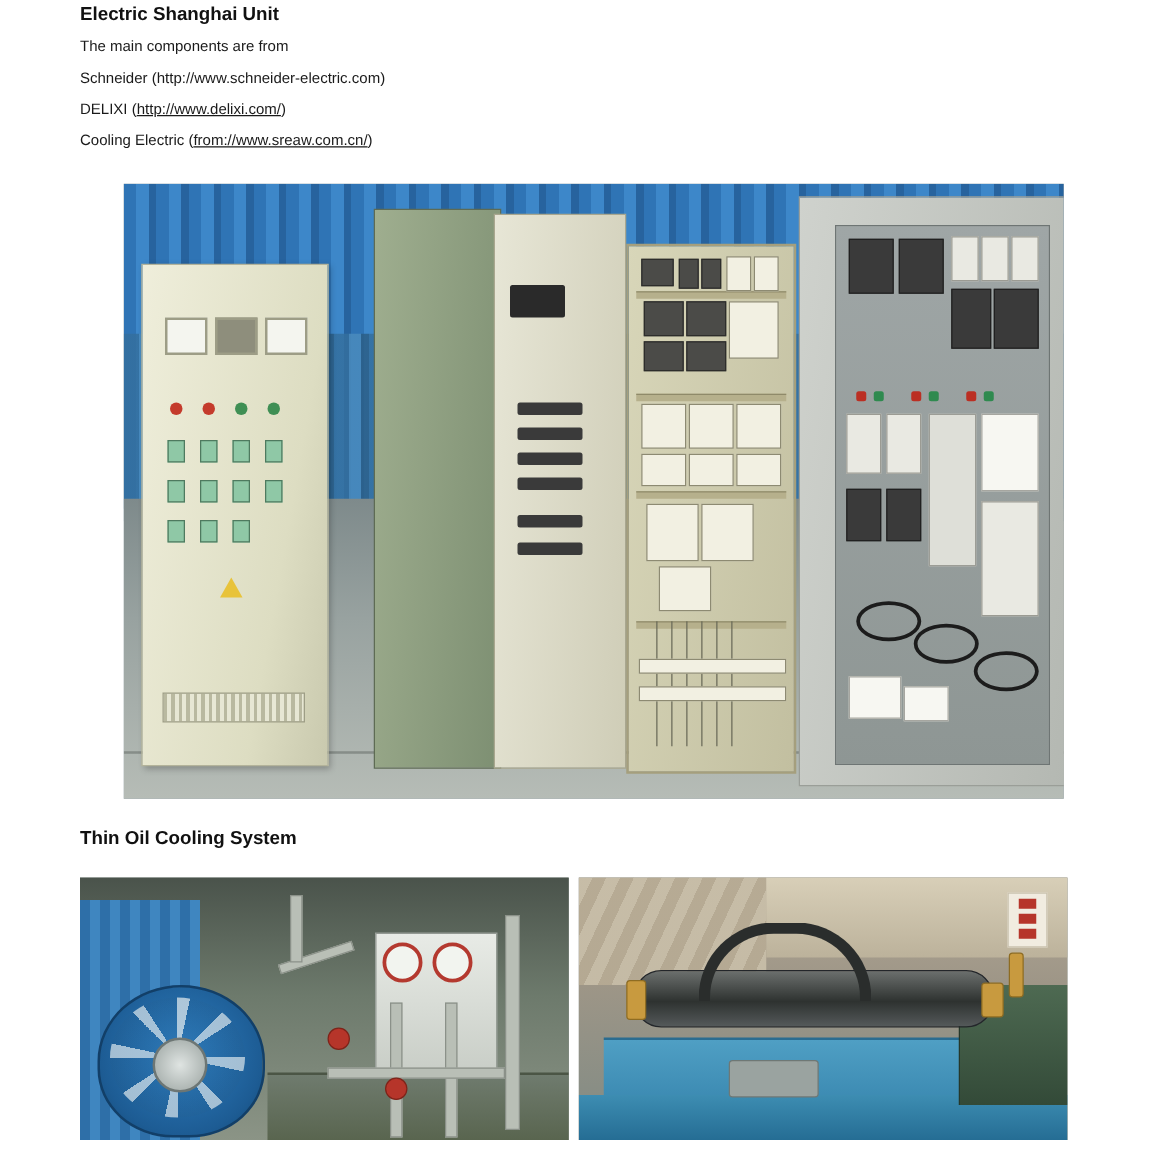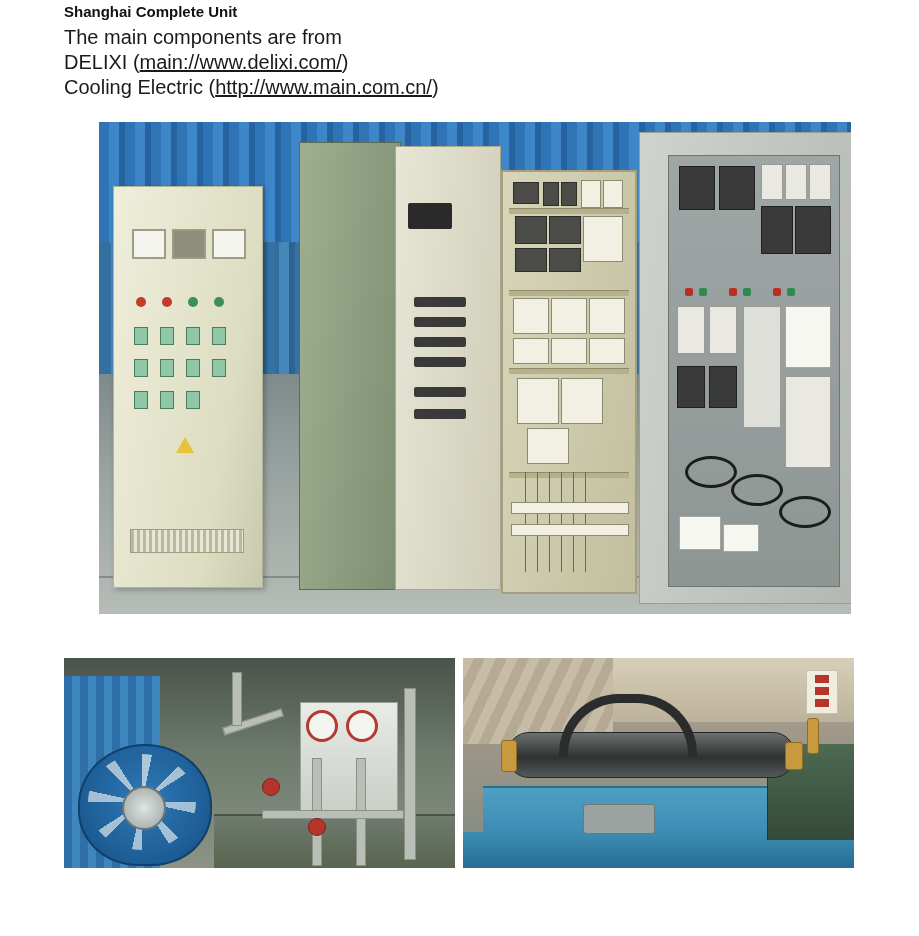--- a/index.html
+++ b/index.html
@@ -20,21 +20,21 @@
     box-sizing: border-box;
   }
   .section-title {
     font-size: 15px;
     font-weight: bold;
     color: #111111;
     margin: 0 0 4px 64px;
     line-height: 19px;
   }
   .body-line {
-    font-size: 20px;
+    font-size: 12px;
     color: #1a1a1a;
     margin: 0 0 0 64px;
     line-height: 25px;
     white-space: nowrap;
   }
   .body-line a {
     color: #1a1a1a;
     text-decoration: underline;
   }
   .body-line .plainlink {
@@ -286,31 +286,34 @@
     background: #9aa3a0; border: 1px solid #6f7875;
     border-radius: 3px;
   }
 </style>
 </head>
 <body>
 
 <div class="page">
 
   <div class="spacer-top"></div>
-  <div class="section-title">Shanghai Complete Unit</div>
+  <div class="section-title">Electric Shanghai Unit</div>
 
   <div class="body-line">The main components are from</div>
 
-
   <div class="body-line">
-    <span>DELIXI (</span><a href="#">main://www.delixi.com/</a><span>)</span>
+    <span>Schneider (</span><a class="plainlink" href="#">http://www.schneider-electric.com</a><span>)</span>
   </div>
 
   <div class="body-line">
-    <span>Cooling Electric (</span><a href="#">http://www.main.com.cn/</a><span>)</span>
+    <span>DELIXI (</span><a href="#">http://www.delixi.com/</a><span>)</span>
+  </div>
+
+  <div class="body-line">
+    <span>Cooling Electric (</span><a href="#">from://www.sreaw.com.cn/</a><span>)</span>
   </div>
 
   <div class="figure1">
     <div class="f1-wall"></div>
     <div class="f1-wall2"></div>
     <div class="f1-floor"></div>
     <div class="f1-floorline"></div>
 
     <div class="cab-left">
       <div class="meter" style="left:18px;top:42px;width:30px;height:26px;"></div>
@@ -406,20 +409,21 @@
         <div class="cable" style="left:16px;top:300px;"></div>
         <div class="cable" style="left:62px;top:318px;"></div>
         <div class="cable" style="left:110px;top:340px;"></div>
         <div class="labelbox" style="left:10px;top:360px;width:40px;height:32px;"></div>
         <div class="labelbox" style="left:54px;top:368px;width:34px;height:26px;"></div>
       </div>
     </div>
   </div>
 
   <div style="height:22px;"></div>
+  <div class="section-title">Thin Oil Cooling System</div>
 
   <div class="figure2">
 
     <div class="ph ph-left">
       <div class="pl-bg"></div>
       <div class="pl-wallblue"></div>
       <div class="pl-base"></div>
       <div class="pl-fan-housing"></div>
       <div class="pl-blade"></div>
       <div class="pl-fan-hub"></div>

